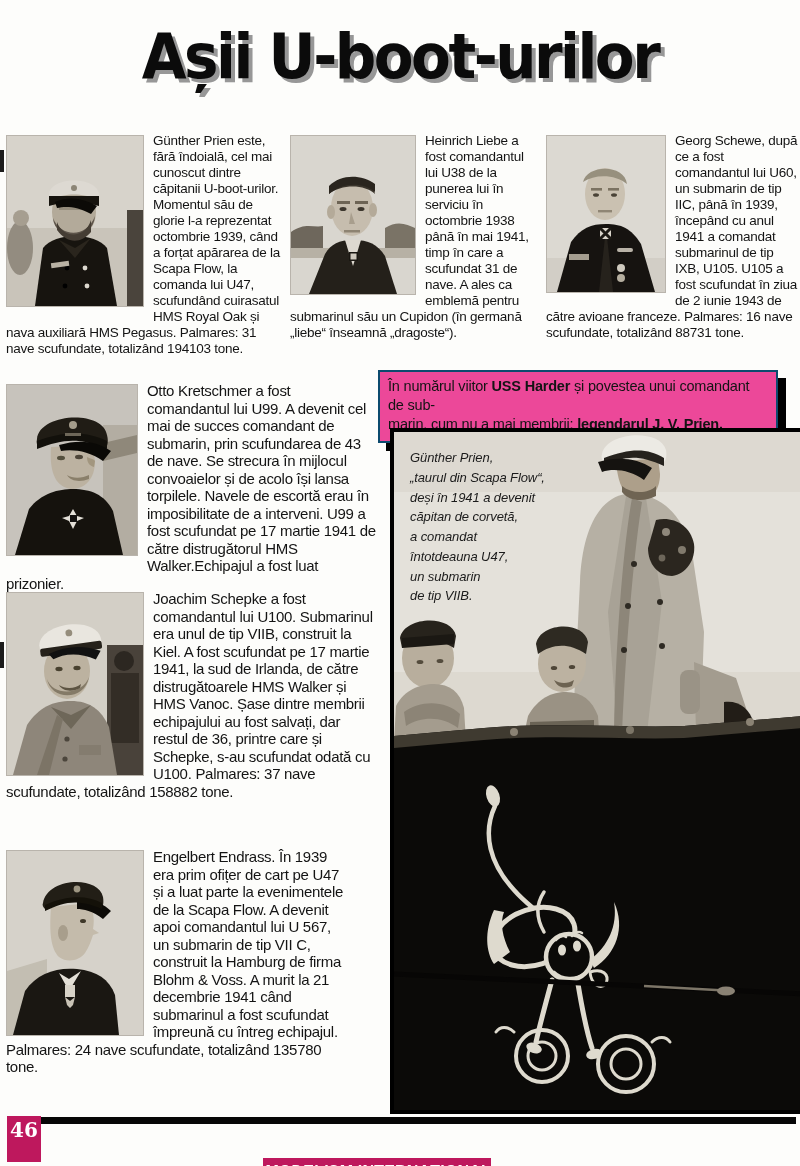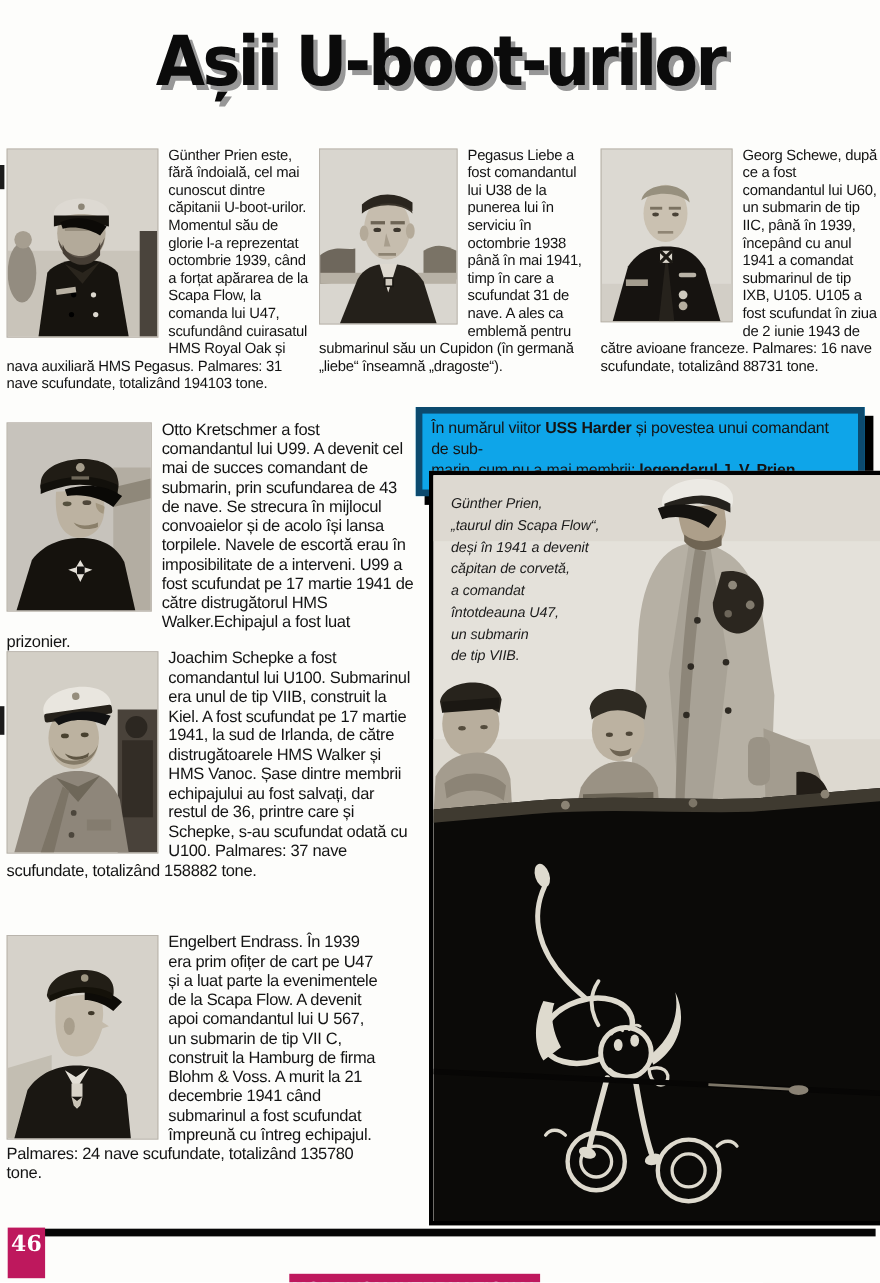--- a/index.html
+++ b/index.html
@@ -19,22 +19,22 @@
   #profile-prien{left:6px;width:280px;}
   #profile-liebe{left:290px;width:248px;}
   #profile-schewe{left:546px;width:252px;}
   #profile-kretschmer{left:6px;top:382px;width:370px;}
   #profile-schepke{left:6px;top:590px;width:370px;}
   #profile-endrass{left:6px;top:848px;width:338px;}
   figure.photo{float:left;margin:2px 9px 3px 0;padding:0;border:1px solid #b9b4ac;
       background:#d8d4cc;line-height:0;}
   figure.photo svg{display:block;}
   
-  .banner{position:absolute;left:378px;top:370px;width:380px;background:#0ea5e9;
-      border:6px solid #0c4a6e;box-shadow:8px 8px 0 #000;padding:5px 8px 7px 8px;
+  .banner{position:absolute;left:378px;top:370px;width:380px;background:#ec4899;
+      border:2px solid #0c4a6e;box-shadow:8px 8px 0 #000;padding:5px 8px 7px 8px;
       font-size:14.5px;line-height:1.32;letter-spacing:-0.2px;}
   .banner b{font-weight:bold;}
   
   .big-photo{position:absolute;left:390px;top:428px;width:410px;height:678px;
       border:4px solid #000;background:#e3e0d9;}
   .big-photo svg{display:block;width:100%;height:100%;}
   .photo-caption{position:absolute;left:16px;top:16px;width:200px;
       font-style:italic;font-size:13px;line-height:1.52;color:#1b1b1b;
       letter-spacing:-0.1px;white-space:pre-line;}
   
@@ -102,21 +102,21 @@
         <path d="M38 58 C40 38 82 36 84 58 C74 48 50 48 38 58 Z" fill="#3a342b"></path>
         <path d="M38 58 C52 46 72 46 84 56 L84 48 C70 38 50 38 38 50 Z" fill="#2a251e"></path>
         <rect x="46" y="65" width="13" height="3" fill="#6d6455"></rect>
         <rect x="64" y="65" width="13" height="3" fill="#6d6455"></rect>
         <ellipse cx="52" cy="73" rx="3.5" ry="2" fill="#3c362d"></ellipse>
         <ellipse cx="70" cy="73" rx="3.5" ry="2" fill="#3c362d"></ellipse>
         <path d="M60 76 L58 88 L64 88 Z" fill="#a89e8d"></path>
         <rect x="53" y="94" width="16" height="2.5" fill="#8d8372"></rect>
       </svg>
     </figure>
-    <p><b>Pegasus Liebe</b><span> a fost comandantul lui U38 de la punerea lui în serviciu în octombrie 1938 până în mai 1941, timp în care a scufundat 31 de nave. A ales ca emblemă pentru submarinul său un Cupidon (în germană „liebe“ înseamnă „dragoste“).</span></p>
+    <p><b>Heinrich Liebe</b><span> a fost comandantul lui U38 de la punerea lui în serviciu în octombrie 1938 până în mai 1941, timp în care a scufundat 31 de nave. A ales ca emblemă pentru submarinul său un Cupidon (în germană „liebe“ înseamnă „dragoste“).</span></p>
   </section>
 
   <section class="profile top-profile" id="profile-schewe">
     <figure class="photo">
       <svg width="118" height="156" viewBox="0 0 118 156">
         <rect width="118" height="156" fill="#dcd9d2"></rect>
         <rect y="122" width="118" height="34" fill="#d2cec6"></rect>
         <path d="M10 156 L24 106 C34 92 44 88 59 88 C74 88 84 92 94 108 L108 156 Z" fill="#161310"></path>
         <path d="M59 92 L52 156 L66 156 Z" fill="#26221c"></path>
         <rect x="53" y="92" width="11" height="11" fill="#d9d4ca"></rect>

